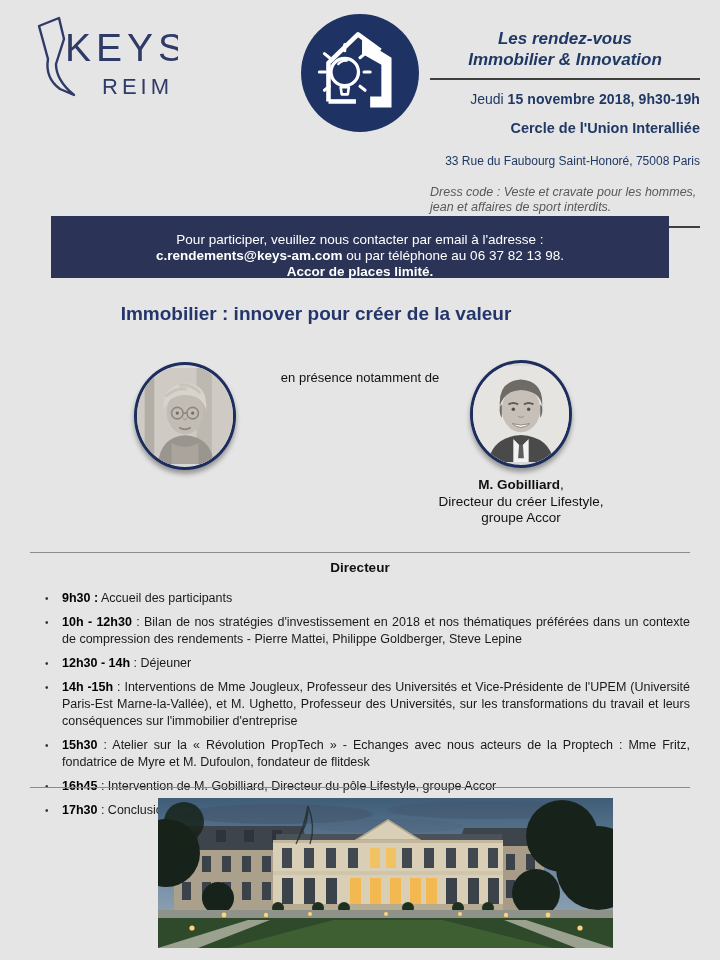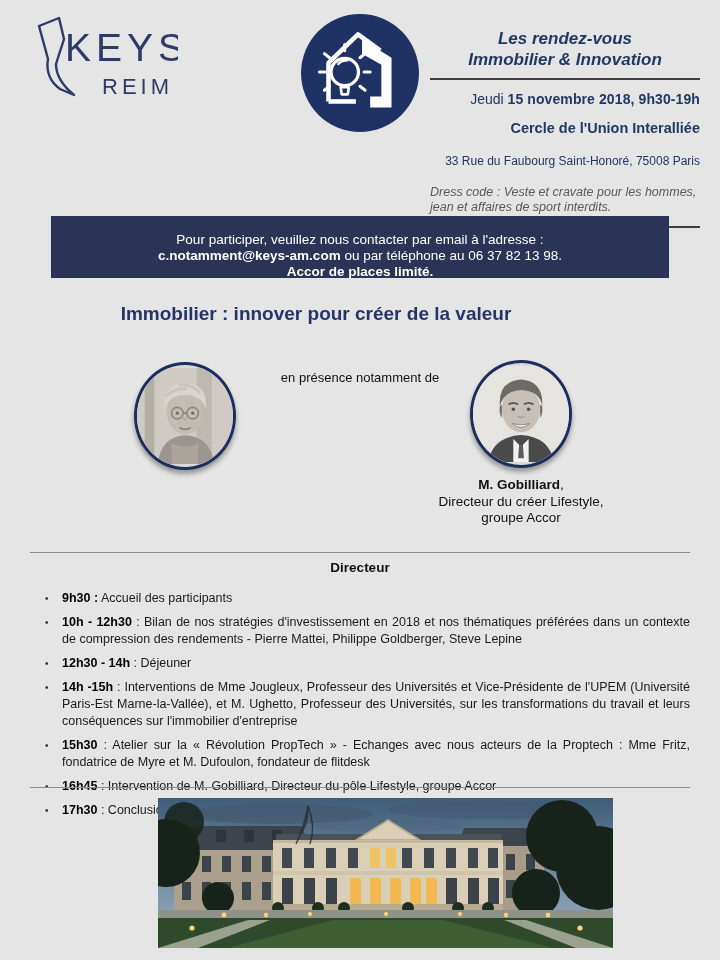--- a/index.html
+++ b/index.html
@@ -109,21 +109,21 @@
     <div class="venue-addr">33 Rue du Faubourg Saint-Honoré, 75008 Paris</div>
     <div class="dress-code">
       <div>Dress code : Veste et cravate pour les hommes,</div>
       <div>jean et affaires de sport interdits.</div>
     </div>
     <hr class="head-rule2">
   </div>
 
   <div class="banner">
     <div>Pour participer, veuillez nous contacter par email à l'adresse :</div>
-    <div><span class="email">c.notamment@keys-am.com</span><span> ou par téléphone au 06 37 82 13 98.</span></div>
+    <div><span class="email">c.rendements@keys-am.com</span><span> ou par téléphone au 06 37 82 13 98.</span></div>
     <div><b>Accor de places limité.</b></div>
   </div>
 
   <div class="event-title">Immobilier : innover pour créer de la valeur</div>
 
   <div class="presence">en présence notamment de</div>
 
   <div class="avatar avatar-left">
     <svg viewBox="0 0 100 100">
       <rect x="0" y="0" width="100" height="100" fill="#cfcac3"></rect>

